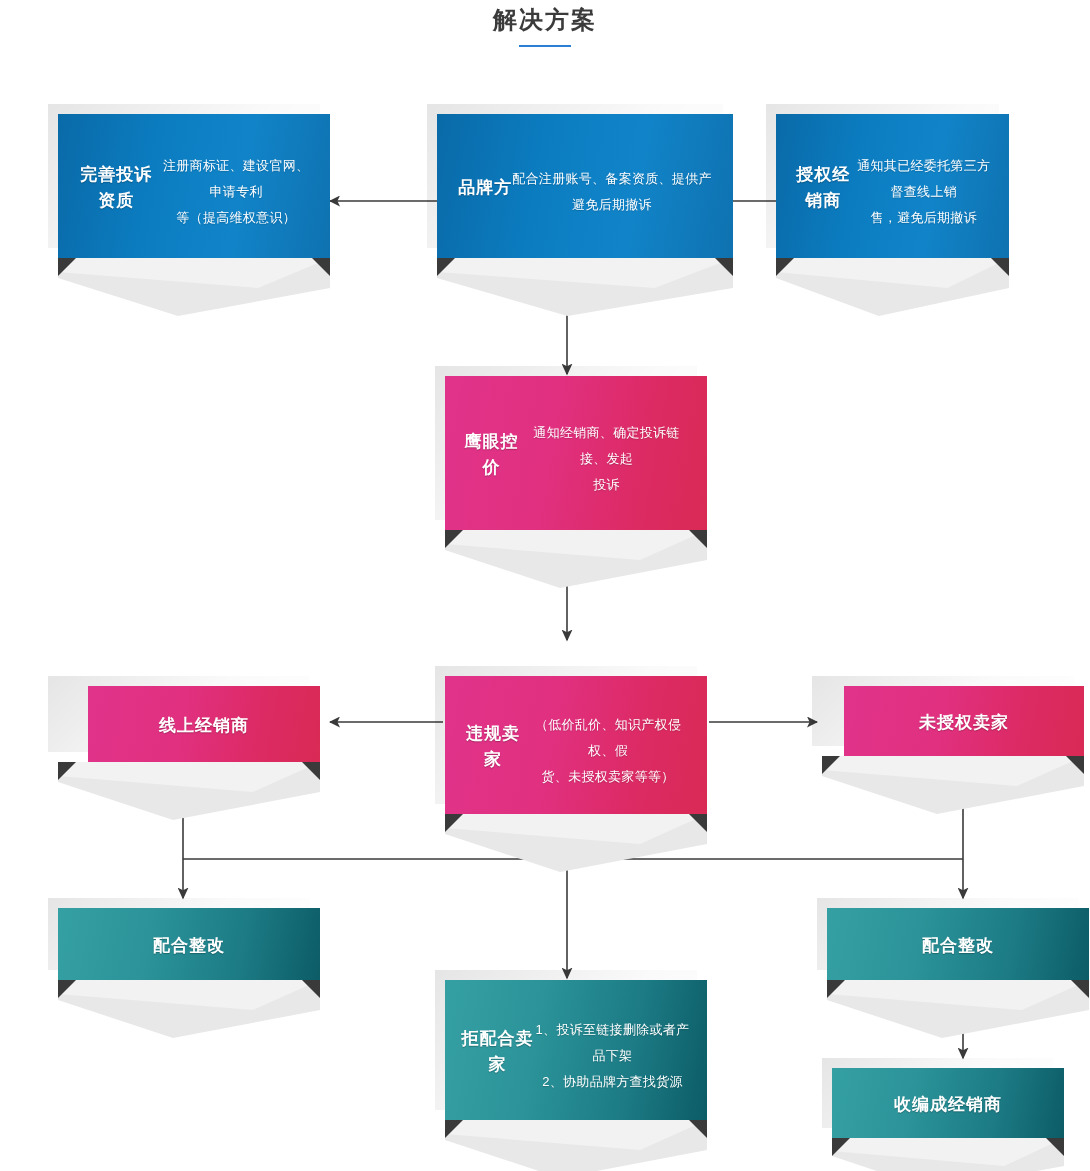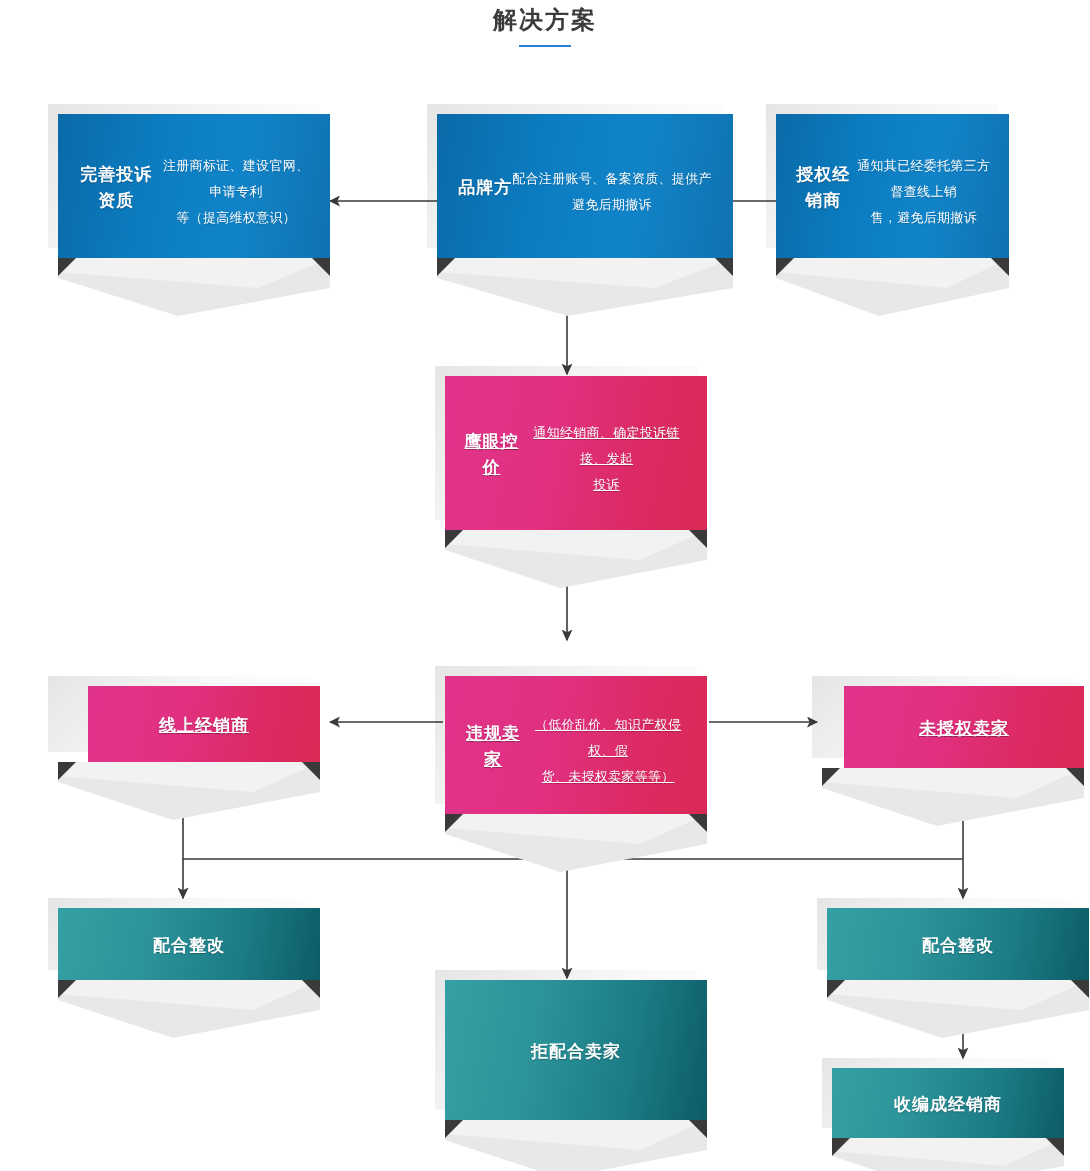--- a/index.html
+++ b/index.html
@@ -133,21 +133,21 @@
     border-bottom: 18px solid transparent;
   }
   .node .fold-r {
     right: 0;
     border-right: 18px solid #3a3a3a;
     border-bottom: 18px solid transparent;
   }
 
   
   .theme-blue .body { background: linear-gradient(100deg, #0a6aa8 0%, #0b7cc0 35%, #1184c9 65%, #0f72b0 100%); }
-  .theme-pink .body { background: linear-gradient(100deg, #e0338a 0%, #e13080 40%, #dc2a63 75%, #d92a55 100%); text-decoration: underline; }
+  .theme-pink .body { background: linear-gradient(100deg, #e0338a 0%, #e13080 40%, #dc2a63 75%, #d92a55 100%); }
   .theme-teal .body { background: linear-gradient(100deg, #35a0a4 0%, #2b9399 35%, #1c7b85 70%, #0c5c66 100%); }
 </style>
 </head>
 <body>
 
 <div id="canvas">
 
   <div class="title-wrap" style="top:0px;">
     <span class="title-text">解决方案</span>
     <span class="title-rule"></span>
@@ -296,21 +296,21 @@
       </svg>
     </div>
     <div class="fold-l"></div>
     <div class="fold-r"></div>
     <div class="body">
       <div class="nhead">线上经销商</div>
 
     </div>
   </div>
 
-  <div class="node theme-pink title-only" style="left:822px; top:686px; width:262px; height:82px;padding-left:22px;">
+  <div class="node theme-pink title-only" style="left:822px; top:686px; width:262px; height:70px;padding-left:22px;">
     <div class="backpanel"></div>
     <div class="shadow-sheet">
       <svg class="sh" viewBox="0 0 262 58" preserveAspectRatio="none">
         <polygon points="0,0 262,0 262,30 115,58 0,20" fill="#e8e8e8"></polygon>
         <polygon points="0,0 262,0 195,30 0,14" fill="#f2f2f2"></polygon>
       </svg>
     </div>
     <div class="fold-l"></div>
     <div class="fold-r"></div>
     <div class="body">
@@ -356,20 +356,24 @@
     <div class="shadow-sheet">
       <svg class="sh" viewBox="0 0 262 58" preserveAspectRatio="none">
         <polygon points="0,0 262,0 262,30 115,58 0,20" fill="#e8e8e8"></polygon>
         <polygon points="0,0 262,0 195,30 0,14" fill="#f2f2f2"></polygon>
       </svg>
     </div>
     <div class="fold-l"></div>
     <div class="fold-r"></div>
     <div class="body">
       <div class="nhead">拒配合卖家</div>
+      <div class="nbody">
+        <span>1、投诉至链接删除或者产品下架</span><br>
+        <span>2、协助品牌方查找货源</span>
+      </div>
     </div>
   </div>
 
   <div class="node theme-teal title-only" style="left:832px; top:1068px; width:232px; height:70px;">
     <div class="backpanel"></div>
     <div class="shadow-sheet">
       <svg class="sh" viewBox="0 0 256 58" preserveAspectRatio="none">
         <polygon points="0,0 256,0 256,28 112,52 0,18" fill="#e8e8e8"></polygon>
         <polygon points="0,0 256,0 190,28 0,13" fill="#f2f2f2"></polygon>
       </svg>

